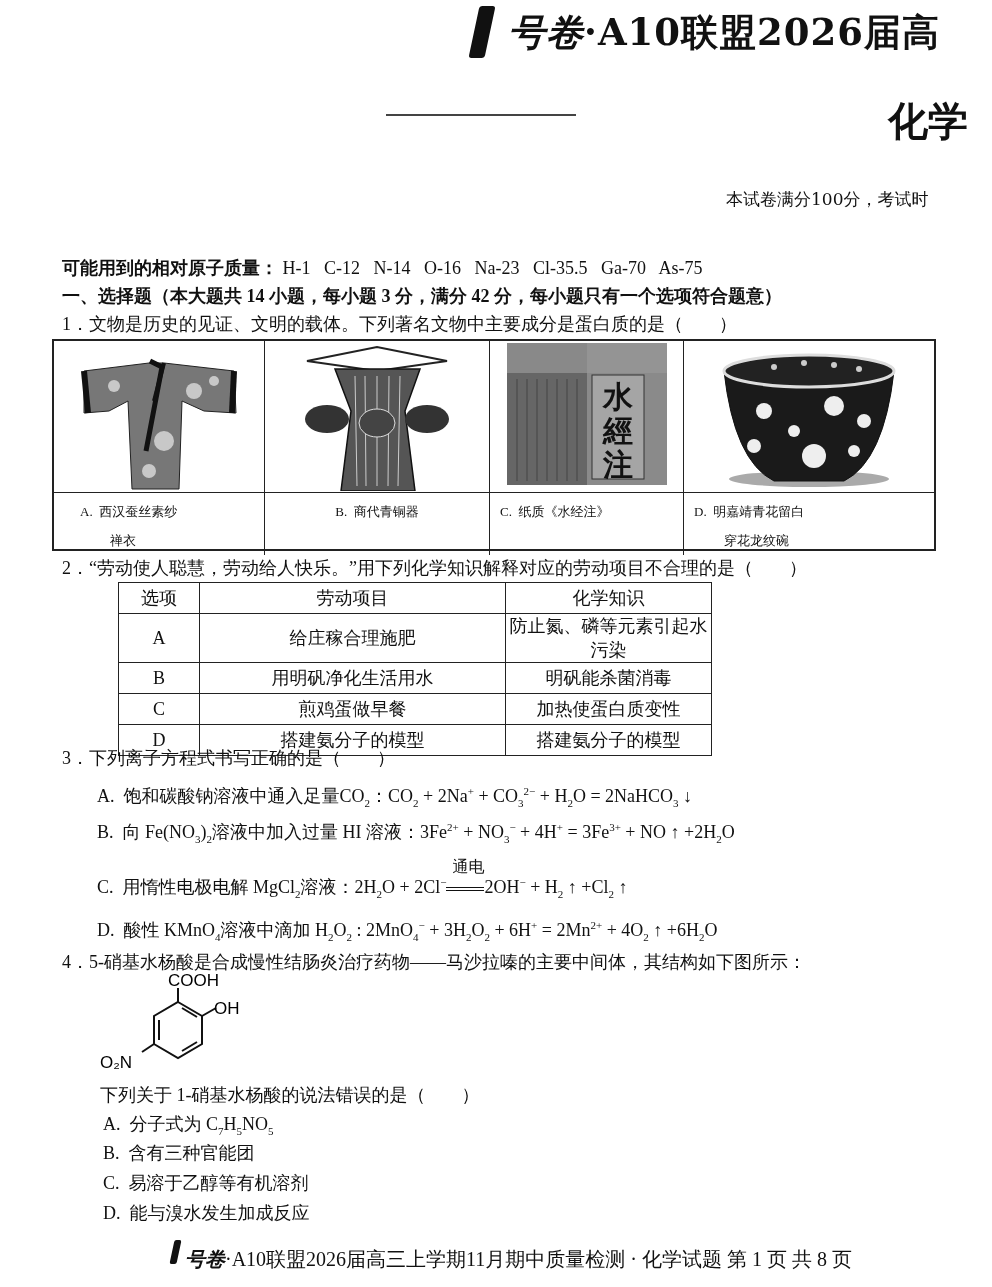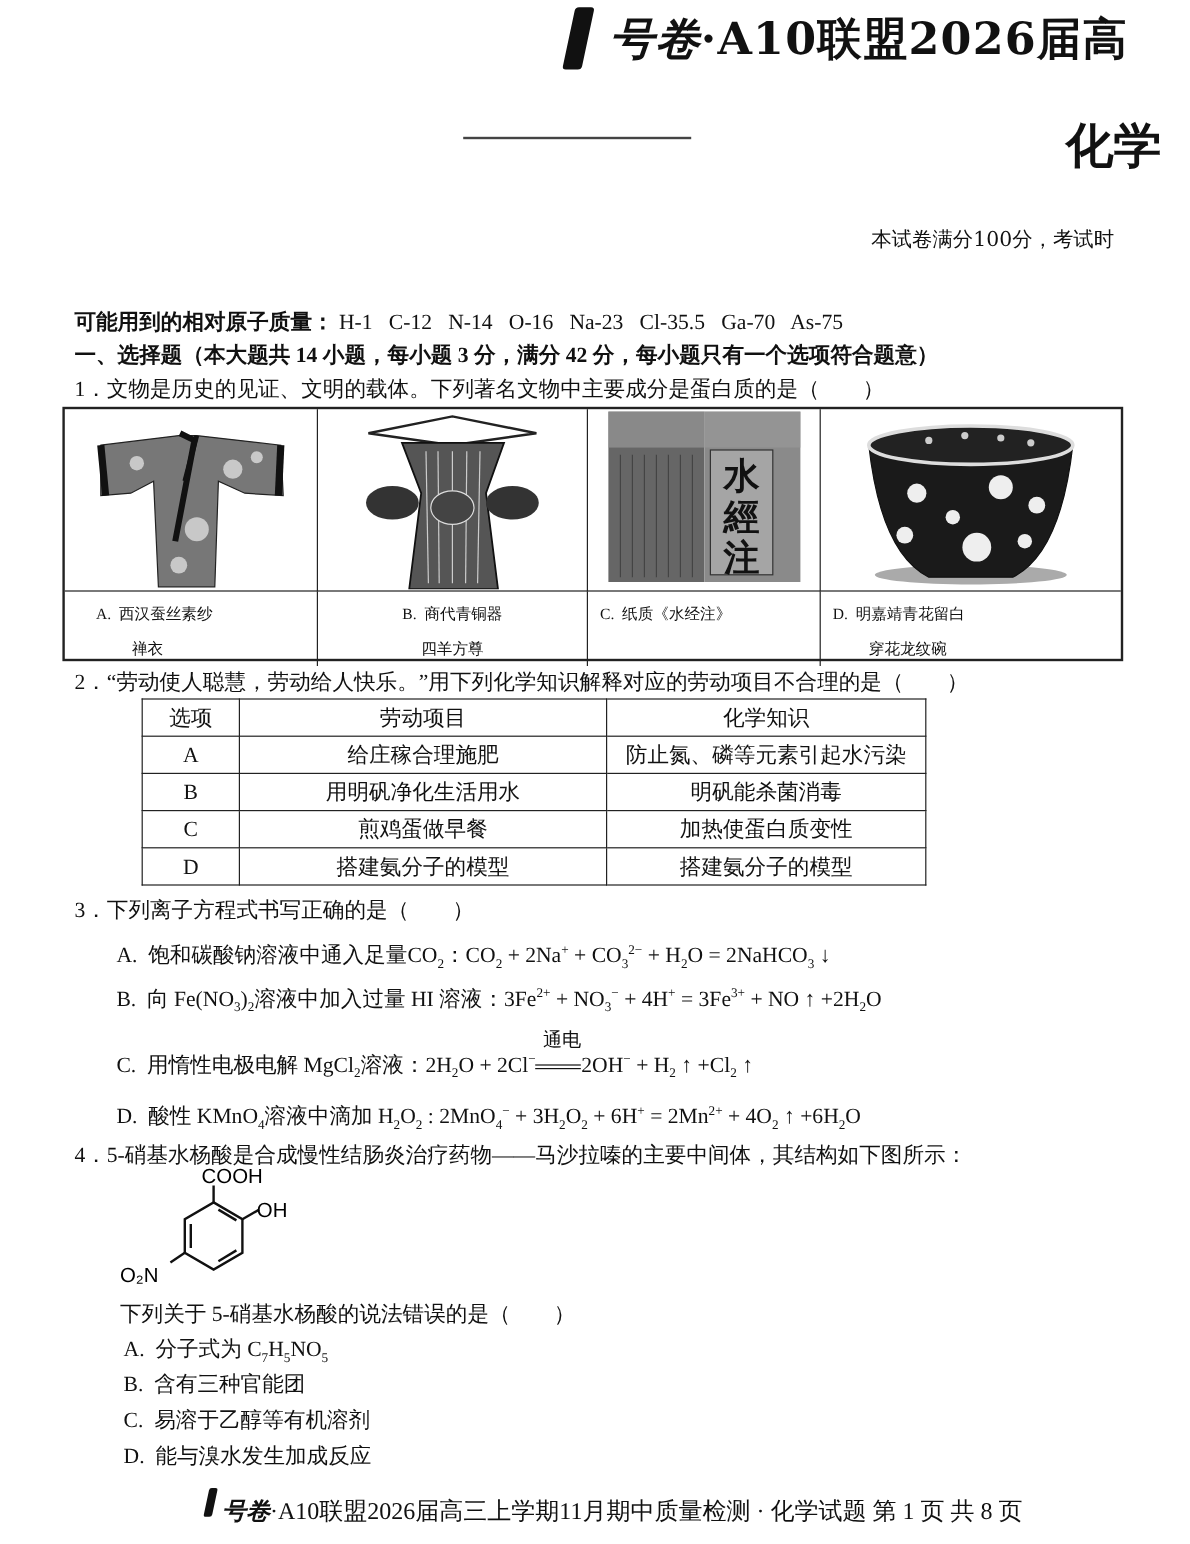--- a/index.html
+++ b/index.html
@@ -21,21 +21,21 @@
   sub, sup { font-size: 11px; line-height: 0; }
   
   .artifact-table { left: 52px; top: 339px; width: 884px; height: 212px; border: 2px solid #222; box-sizing: border-box; display: grid; grid-template-columns: 211px 225px 194px 1fr; grid-template-rows: 152px 1fr; }
   .artifact-table > div { border-right: 1.5px solid #222; border-bottom: 1.5px solid #222; box-sizing: border-box; position: relative; }
   .artifact-table > div.last-col { border-right: none; }
   .artifact-table > div.bottom { border-bottom: none; }
   .cap { font-size: 13px; font-family: "Liberation Serif", serif; padding: 4px 0 0 0; line-height: 29px; }
   .cap .l1 { display: block; }
   .cap .l2 { display: block; }
   
-  .labor-table { left: 118px; top: 582px; width: 654px; border-collapse: collapse; font-family: "Liberation Serif", serif; font-size: 18px; }
+  .labor-table { left: 118px; top: 582px; width: 594px; border-collapse: collapse; font-family: "Liberation Serif", serif; font-size: 18px; }
   .labor-table td, .labor-table th { border: 1.5px solid #222; height: 30px; text-align: center; font-weight: normal; padding: 0; }
   .labor-table .c0 { width: 80px; }
   .labor-table .c1 { width: 305px; }
   .chem-img { left: 98px; top: 972px; }
   .footer { left: 170px; top: 1234px; font-size: 20px; white-space: nowrap; font-family: "Liberation Serif", serif; margin-top: 12px; }
   .footer .brand { font-family: "DejaVu Sans", sans-serif; font-style: italic; font-weight: bold; }
   .footer-bar { left: 172px; top: 1240px; width: 7px; height: 24px; background: #111; transform: skew(-12deg); border-radius: 2px; }
   .eq-over { position: relative; display: inline-block; text-align: right; }
   .eq-over .top { position: absolute; top: -20px; left: 0; right: 0; font-size: 16px; }
   .eq-over .bar { display: inline-block; width: 38px; border-top: 1.5px solid #111; border-bottom: 1.5px solid #111; height: 2px; vertical-align: middle; }
@@ -142,21 +142,20 @@
           <circle cx="175" cy="28" r="3"></circle>
         </g>
     </svg>
   </div>
   <div class="bottom cap" style="padding-left:26px;">
     <span class="l1"><span>A.</span>&nbsp;&nbsp;<span>西汉蚕丝素纱</span></span>
     <span class="l2" style="padding-left:30px;">禅衣</span>
   </div>
   <div class="bottom cap" style="text-align:center;">
     <span class="l1"><span>B.</span>&nbsp;&nbsp;<span>商代青铜器</span></span>
-    <span class="l2">四羊方尊</span>
   </div>
   <div class="bottom cap" style="padding-left:10px;">
     <span class="l1"><span>C.</span>&nbsp;&nbsp;<span>纸质《水经注》</span></span>
   </div>
   <div class="bottom last-col cap" style="padding-left:10px;">
     <span class="l1"><span>D.</span>&nbsp;&nbsp;<span>明嘉靖青花留白</span></span>
     <span class="l2" style="padding-left:30px;">穿花龙纹碗</span>
   </div>
 </div>
 
@@ -223,21 +222,21 @@
     <line x1="61" y1="48" x2="61" y2="68"></line>
     <line x1="80" y1="30" x2="80" y2="16"></line>
     <line x1="104" y1="44" x2="118" y2="36"></line>
     <line x1="56" y1="72" x2="44" y2="80"></line>
   </g>
   <text x="70" y="14" font-size="17" font-family="Liberation Sans, sans-serif">COOH</text>
   <text x="116" y="42" font-size="17" font-family="Liberation Sans, sans-serif">OH</text>
   <text x="2" y="96" font-size="17" font-family="Liberation Sans, sans-serif">O₂N</text>
 </svg>
 
-<div class="line" style="left:100px; top:1083px;">下列关于 5-硝基水杨酸的说法错误的是（　　）</div>
+<div class="line" style="left:100px; top:1083px;">下列关于 1-硝基水杨酸的说法错误的是（　　）</div>
 <div class="line" style="left:103px; top:1112px;">
   <span>A.</span>&nbsp;&nbsp;<span>分子式为 </span><span>C<sub>7</sub>H<sub>5</sub>NO<sub>5</sub></span>
 </div>
 <div class="line" style="left:103px; top:1141px;">
   <span>B.</span>&nbsp;&nbsp;<span>含有三种官能团</span>
 </div>
 <div class="line" style="left:103px; top:1171px;">
   <span>C.</span>&nbsp;&nbsp;<span>易溶于乙醇等有机溶剂</span>
 </div>
 <div class="line" style="left:103px; top:1201px;">

